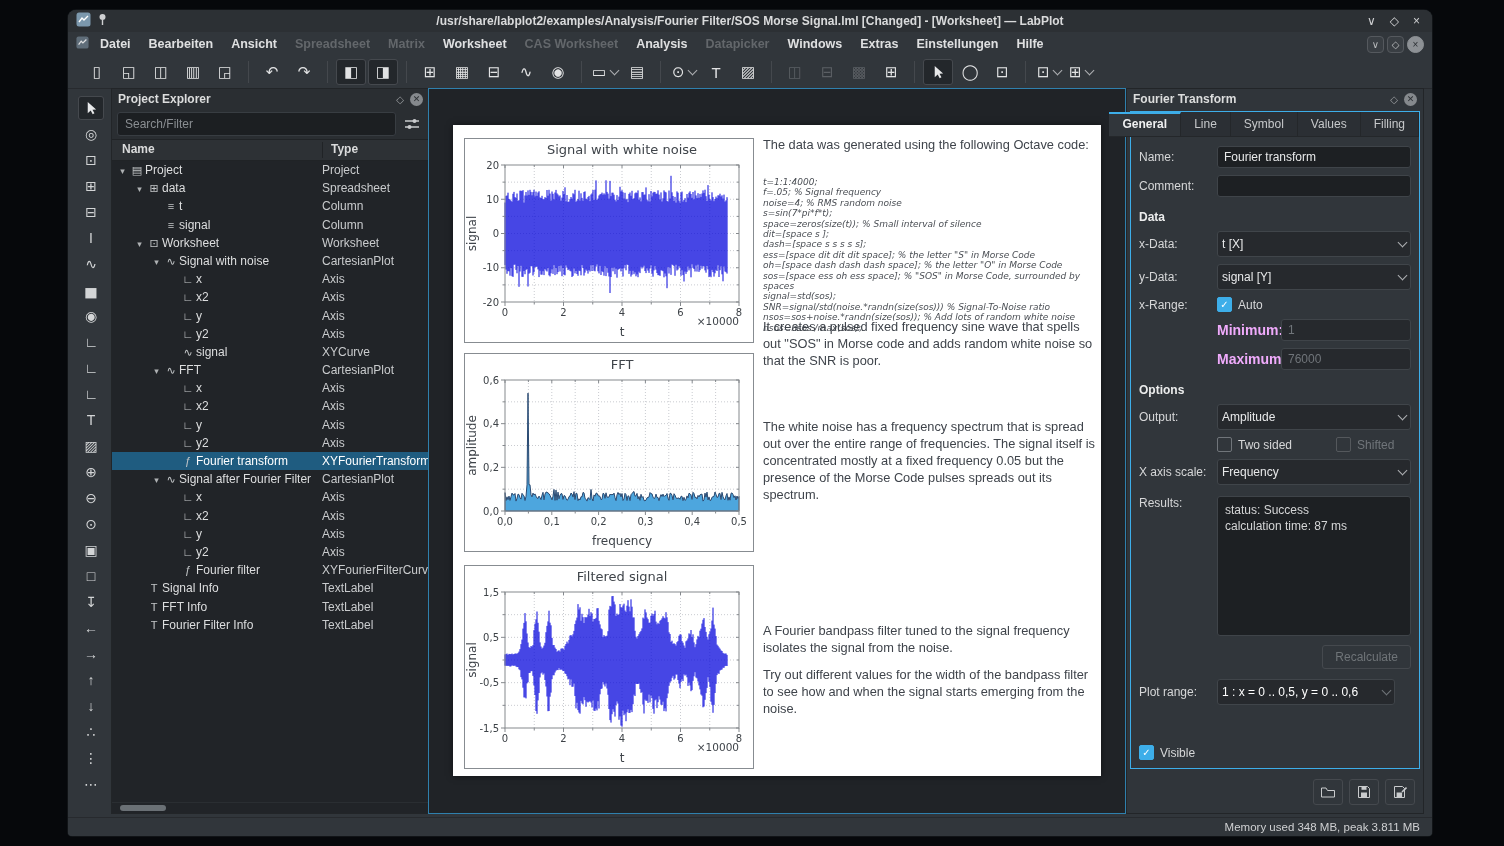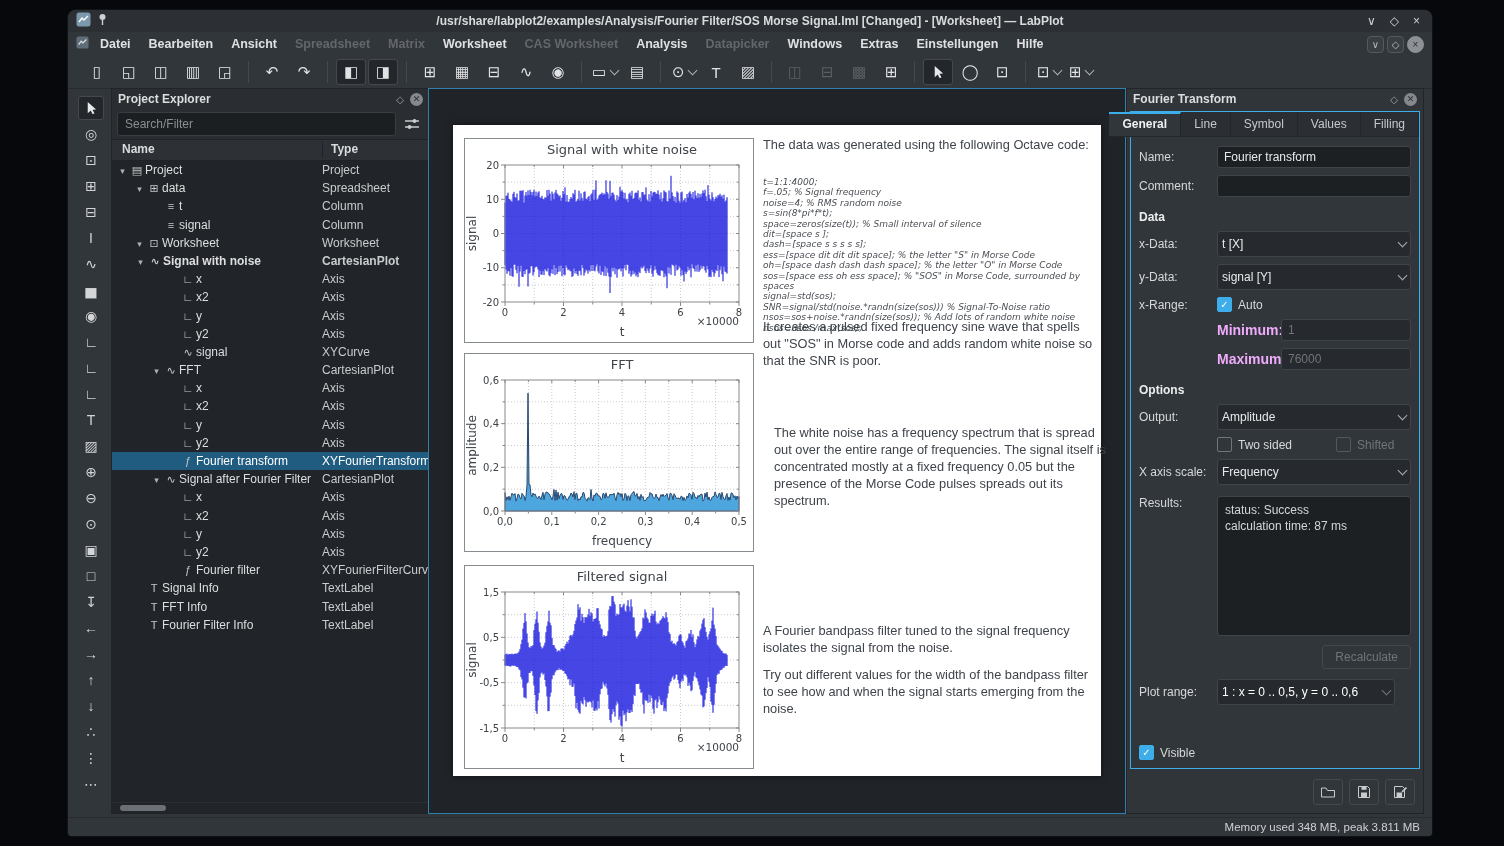--- a/index.html
+++ b/index.html
@@ -259,21 +259,21 @@
         <div class="colheader">
           <span class="c1">Name</span>
           <span class="c2">Type</span>
         </div>
         <div class="tree" id="project-tree">
             <div class="trow" style="padding-left: 4px;"><span class="texp">▾</span><span class="ticon">▤</span><span class="tname">Project</span><span class="ttype">Project</span></div>
             <div class="trow" style="padding-left: 21px;"><span class="texp">▾</span><span class="ticon">⊞</span><span class="tname">data</span><span class="ttype">Spreadsheet</span></div>
             <div class="trow" style="padding-left: 38px;"><span class="texp"></span><span class="ticon">≡</span><span class="tname">t</span><span class="ttype">Column</span></div>
             <div class="trow" style="padding-left: 38px;"><span class="texp"></span><span class="ticon">≡</span><span class="tname">signal</span><span class="ttype">Column</span></div>
             <div class="trow" style="padding-left: 21px;"><span class="texp">▾</span><span class="ticon">⊡</span><span class="tname">Worksheet</span><span class="ttype">Worksheet</span></div>
-            <div class="trow" style="padding-left: 22px; font-weight: bold;"><span class="texp">▾</span><span class="ticon">∿</span><span class="tname">Signal with noise</span><span class="ttype">CartesianPlot</span></div>
+            <div class="trow" style="padding-left: 38px;"><span class="texp">▾</span><span class="ticon">∿</span><span class="tname">Signal with noise</span><span class="ttype">CartesianPlot</span></div>
             <div class="trow" style="padding-left: 55px;"><span class="texp"></span><span class="ticon">∟</span><span class="tname">x</span><span class="ttype">Axis</span></div>
             <div class="trow" style="padding-left: 55px;"><span class="texp"></span><span class="ticon">∟</span><span class="tname">x2</span><span class="ttype">Axis</span></div>
             <div class="trow" style="padding-left: 55px;"><span class="texp"></span><span class="ticon">∟</span><span class="tname">y</span><span class="ttype">Axis</span></div>
             <div class="trow" style="padding-left: 55px;"><span class="texp"></span><span class="ticon">∟</span><span class="tname">y2</span><span class="ttype">Axis</span></div>
             <div class="trow" style="padding-left: 55px;"><span class="texp"></span><span class="ticon">∿</span><span class="tname">signal</span><span class="ttype">XYCurve</span></div>
             <div class="trow" style="padding-left: 38px;"><span class="texp">▾</span><span class="ticon">∿</span><span class="tname">FFT</span><span class="ttype">CartesianPlot</span></div>
             <div class="trow" style="padding-left: 55px;"><span class="texp"></span><span class="ticon">∟</span><span class="tname">x</span><span class="ttype">Axis</span></div>
             <div class="trow" style="padding-left: 55px;"><span class="texp"></span><span class="ticon">∟</span><span class="tname">x2</span><span class="ttype">Axis</span></div>
             <div class="trow" style="padding-left: 55px;"><span class="texp"></span><span class="ticon">∟</span><span class="tname">y</span><span class="ttype">Axis</span></div>
             <div class="trow" style="padding-left: 55px;"><span class="texp"></span><span class="ticon">∟</span><span class="tname">y2</span><span class="ttype">Axis</span></div>
@@ -495,34 +495,34 @@
                 <text class="plabel" x="157" y="196" text-anchor="middle">t</text>
                 <text class="pmult" x="274" y="185" text-anchor="end">×10000</text>
                 <text class="plabel" transform="translate(11,94) rotate(-90)" text-anchor="middle">signal</text>
               </svg>
           </div>
           <div class="wtext" style="top:12px;">The data was generated using the following Octave code:</div>
           <div class="codeblock" id="octave-code" style="top:52px;">
               <div>t=1:1:4000;</div>
               <div>f=.05; % Signal frequency</div>
               <div>noise=4; % RMS random noise</div>
-              <div>s=sin(8*pi*f*t);</div>
+              <div>s=sin(7*pi*f*t);</div>
               <div>space=zeros(size(t)); % Small interval of silence</div>
               <div>dit=[space s ];</div>
               <div>dash=[space s s s s s];</div>
               <div>ess=[space dit dit dit space]; % the letter "S" in Morse Code</div>
               <div>oh=[space dash dash dash space];  % the letter "O" in Morse Code</div>
               <div>sos=[space ess oh ess space];  % "SOS" in Morse Code, surrounded by spaces</div>
               <div>signal=std(sos);</div>
               <div>SNR=signal/std(noise.*randn(size(sos))) % Signal-To-Noise ratio</div>
               <div>nsos=sos+noise.*randn(size(sos));  % Add lots of random white noise</div>
               <div>nsos=nsos./max(sos);</div>
             </div>
           <div class="wtext" style="top:194px;">It creates a pulsed fixed frequency sine wave that spells out "SOS" in Morse code and adds random white noise so that the SNR is poor.</div>
-          <div class="wtext" style="top:300px;margin-left:11px;">The white noise has a frequency spectrum that is spread out over the entire range of frequencies. The signal itself is concentrated mostly at a fixed frequency 0.05 but the presence of the Morse Code pulses spreads out its spectrum.</div>
+          <div class="wtext" style="top:294px;">The white noise has a frequency spectrum that is spread out over the entire range of frequencies. The signal itself is concentrated mostly at a fixed frequency 0.05 but the presence of the Morse Code pulses spreads out its spectrum.</div>
           <div class="wtext" style="top:498px;">A Fourier bandpass filter tuned to the signal frequency isolates the signal from the noise.</div>
           <div class="wtext" style="top:542px;">Try out different values for the width of the bandpass filter to see how and when the signal starts emerging from the noise.</div>
         </div>
       </div>
 
       <div class="rightdock">
         <div class="dockhead">
           <span>Fourier Transform</span>
           <span class="dicon">
             <span>◇</span>

